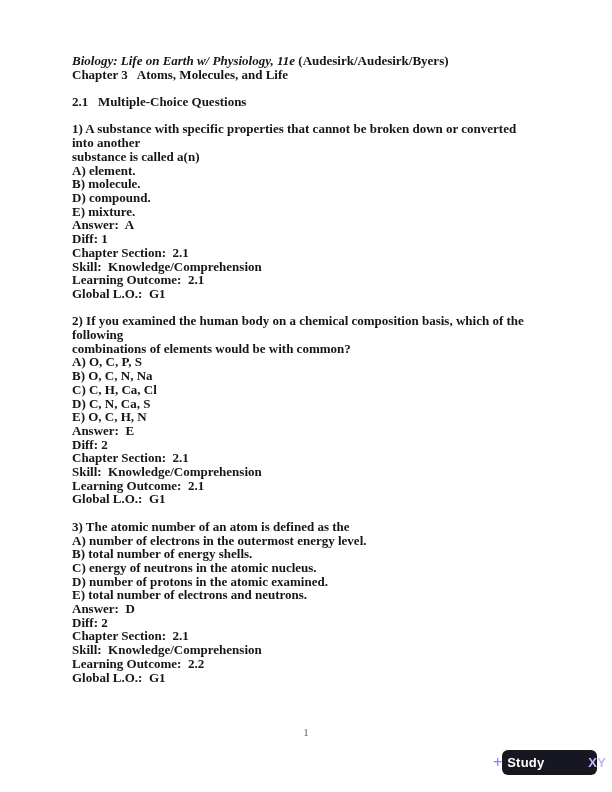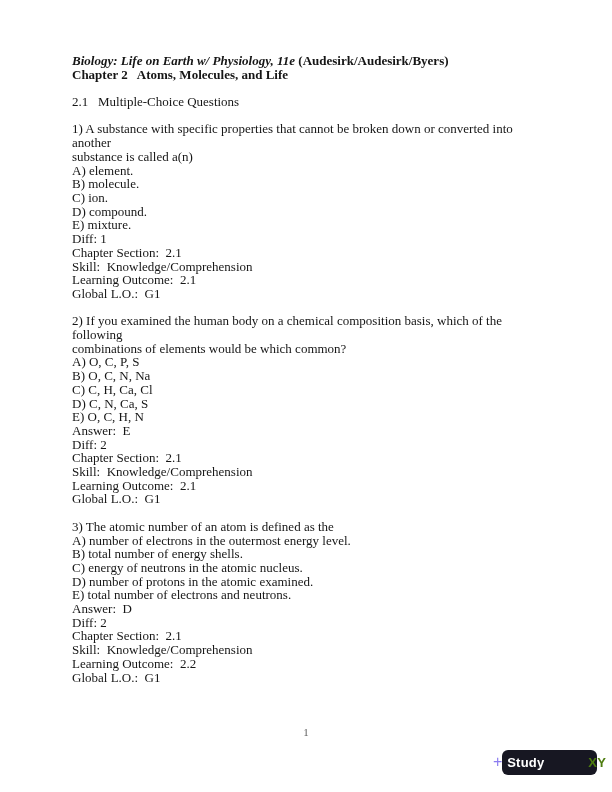--- a/index.html
+++ b/index.html
@@ -12,21 +12,21 @@
     overflow: hidden;
   }
   .content {
     position: absolute;
     left: 72px;
     top: 54px;
     width: 468px;
     font-size: 13px;
     line-height: 13.7px;
   }
-  .line { white-space: pre-wrap; min-height: 13.7px; }
+  .line { white-space: pre-wrap; min-height: 13.7px; font-weight: bold; }
   .spacer { height: 13.7px; }
   .bold { font-weight: bold; }
   .italic { font-style: italic; }
   .page-number {
     position: absolute;
     top: 726px;
     left: 0;
     width: 612px;
     text-align: center;
     font-size: 11px;
@@ -47,52 +47,52 @@
   }
   .badge .plus {
     color: #8b7cf0;
     font-size: 16px;
     font-weight: 400;
     line-height: 1;
     margin-right: 5px;
     margin-top: -2px;
   }
   .badge .study { color: #ffffff; font-weight: bold; font-size: 13px; letter-spacing: 0.2px; }
-  .badge .xy { color: #4d7c0f; font-weight: bold; font-size: 13px; letter-spacing: 0.2px; margin-left: 44px; }
+  .badge .xy { color: #c4b5fd; font-weight: bold; font-size: 13px; letter-spacing: 0.2px; margin-left: 44px; }
 </style>
 </head>
 <body>
 
 <div class="content">
 
   <div class="line bold"><span class="italic">Biology: Life on Earth w/ Physiology, 11e</span><span> (Audesirk/Audesirk/Byers)</span></div>
-  <div class="line bold">Chapter 2   Atoms, Molecules, and Life</div>
+  <div class="line bold">Chapter 3   Atoms, Molecules, and Life</div>
   <div class="spacer"></div>
   <div class="line">2.1   Multiple-Choice Questions</div>
   <div class="spacer"></div>
 
   <div>
     <div class="line">1) A substance with specific properties that cannot be broken down or converted into another</div>
     <div class="line">substance is called a(n)</div>
     <div class="line">A) element.</div>
     <div class="line">B) molecule.</div>
-    <div class="line">C) ion.</div>
     <div class="line">D) compound.</div>
     <div class="line">E) mixture.</div>
+    <div class="line">Answer:  A</div>
     <div class="line">Diff: 1</div>
     <div class="line">Chapter Section:  2.1</div>
     <div class="line">Skill:  Knowledge/Comprehension</div>
     <div class="line">Learning Outcome:  2.1</div>
     <div class="line">Global L.O.:  G1</div>
   </div>
   <div class="spacer"></div>
 
   <div>
     <div class="line">2) If you examined the human body on a chemical composition basis, which of the following</div>
-    <div class="line">combinations of elements would be which common?</div>
+    <div class="line">combinations of elements would be with common?</div>
     <div class="line">A) O, C, P, S</div>
     <div class="line">B) O, C, N, Na</div>
     <div class="line">C) C, H, Ca, Cl</div>
     <div class="line">D) C, N, Ca, S</div>
     <div class="line">E) O, C, H, N</div>
     <div class="line">Answer:  E</div>
     <div class="line">Diff: 2</div>
     <div class="line">Chapter Section:  2.1</div>
     <div class="line">Skill:  Knowledge/Comprehension</div>
     <div class="line">Learning Outcome:  2.1</div>

